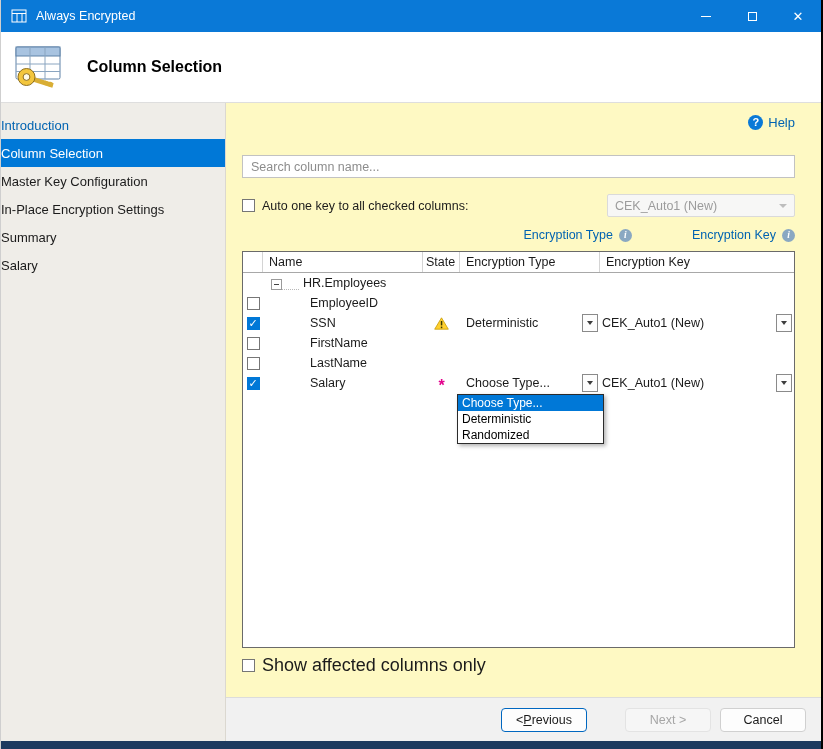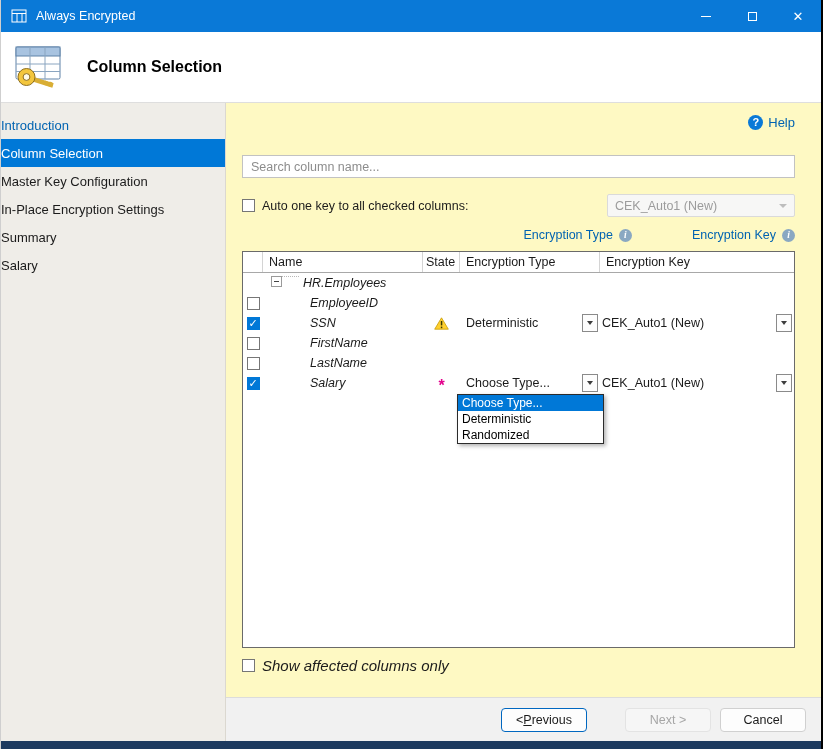--- a/index.html
+++ b/index.html
@@ -61,21 +61,21 @@
   .grid { margin-top:8px; height:397px; background:#fff; border:1px solid #6a6a6a; position:relative; font-size:12.5px; color:#1b1b1b; }
   .grid-header { display:flex; height:21px; border-bottom:1px solid #a8a8a8; }
   .gh-cell { display:flex; align-items:center; padding-left:6px; border-right:1px solid #d4d4d4; }
   .c0 { width:20px; padding-left:0; }
   .c1 { width:160px; }
   .c2 { width:37px; padding-left:3px; }
   .c3 { width:140px; }
   .c4 { flex:1; border-right:none; }
   .grid-row { display:flex; height:20px; align-items:center; }
   .gr-c0 { width:20px; display:flex; justify-content:center; }
-  .gr-c1 { width:160px; display:flex; align-items:flex-start;font-style:italic; }
+  .gr-c1 { width:160px; display:flex; align-items:flex-end; }
   .gr-c2 { width:37px; display:flex; justify-content:center; align-items:center; }
   .gr-c3 { width:140px; display:flex; align-items:center; padding-right:2px; }
   .gr-c4 { flex:1; display:flex; align-items:center; padding-right:2px; }
 
   .tree-minus { width:11px; height:11px; border:1px solid #9a9a9a; background:#fff; margin-left:8px; position:relative; }
   .tree-minus::after { content:""; position:absolute; left:2px; right:2px; top:4px; border-top:1px solid #444; }
   .dot-h { width:17px; border-top:1px dotted #b8b8b8; margin:0 4px 0 0; }
   .child-indent { width:47px; border-left:1px dotted #d8d8d8; margin-left:13px; height:100%; width:34px; }
   .type-text { margin-left:6px; }
   .key-text { margin-left:2px; }
@@ -84,21 +84,21 @@
   .combo-btn .arr { width:0; height:0; border-left:3.5px solid transparent; border-right:3.5px solid transparent; border-top:4px solid #3c3c3c; }
 
   .asterisk { color:#e3008c; font-size:16px; font-weight:bold; line-height:1; margin-top:5px; }
 
   .dropdown { position:absolute; left:214px; top:142px; width:147px; background:#fff; border:1px solid #2b2b2b;
               box-shadow:2px 2px 4px rgba(0,0,0,.3); z-index:5; }
   .dd-item { height:16px; display:flex; align-items:center; padding-left:4px; font-size:12px; color:#000; }
   .dd-item.selected { background:#0078d7; color:#fff; }
 
   .show-affected { display:flex; align-items:center; margin-top:9px; height:16px; }
-  .show-affected-label { font-size:15px; margin-left:7px; color:#1b1b1b;font-style:italic; }
+  .show-affected-label { font-size:18px; margin-left:7px; color:#1b1b1b; }
 
   
   .footer { margin-top:auto; margin-left:-16px; margin-right:-26px; height:44px; border-top:1px solid #dcdcdc;
             display:flex; align-items:center; justify-content:flex-end; gap:9px; padding-right:15px; background:#f1f1f1; }
   .btn { height:24px; min-width:86px; background:#fdfdfd; border:1px solid #d0d0d0; border-radius:4px;
          font-size:12.5px; color:#1b1b1b; display:flex; align-items:center; justify-content:center; font-family:inherit; padding:0 10px; }
   .btn.focused { border:1px solid #0067c0; }
   .btn.disabled { color:#a6a6a6; background:#f6f6f6; border-color:#e3e3e3;margin-left:29px; }
   .u { text-decoration:underline; }
 

